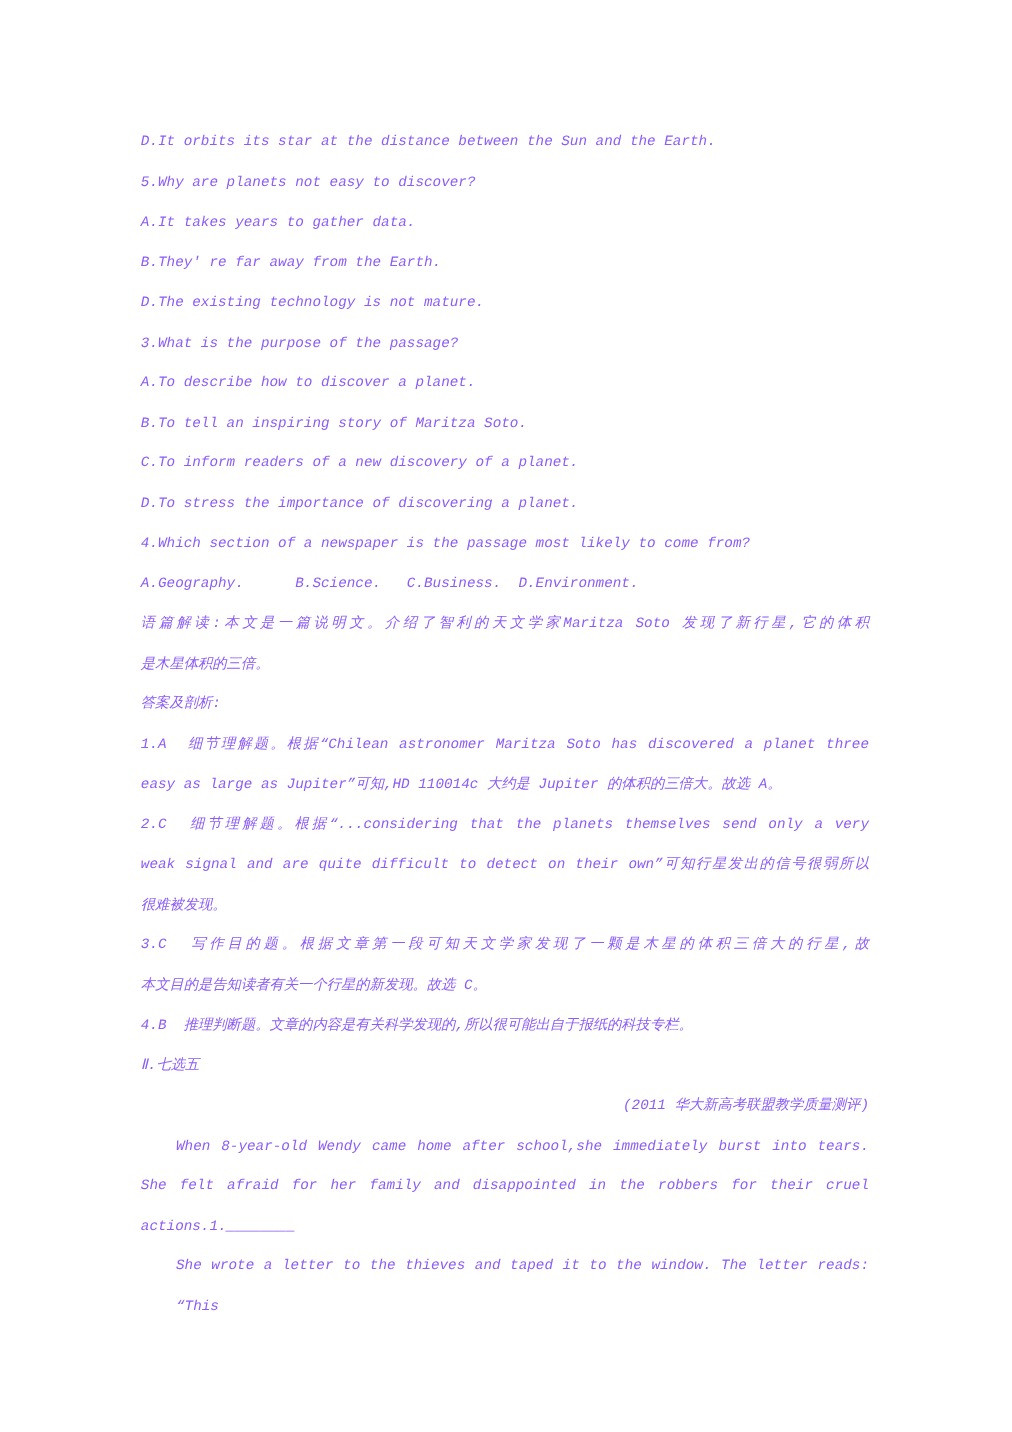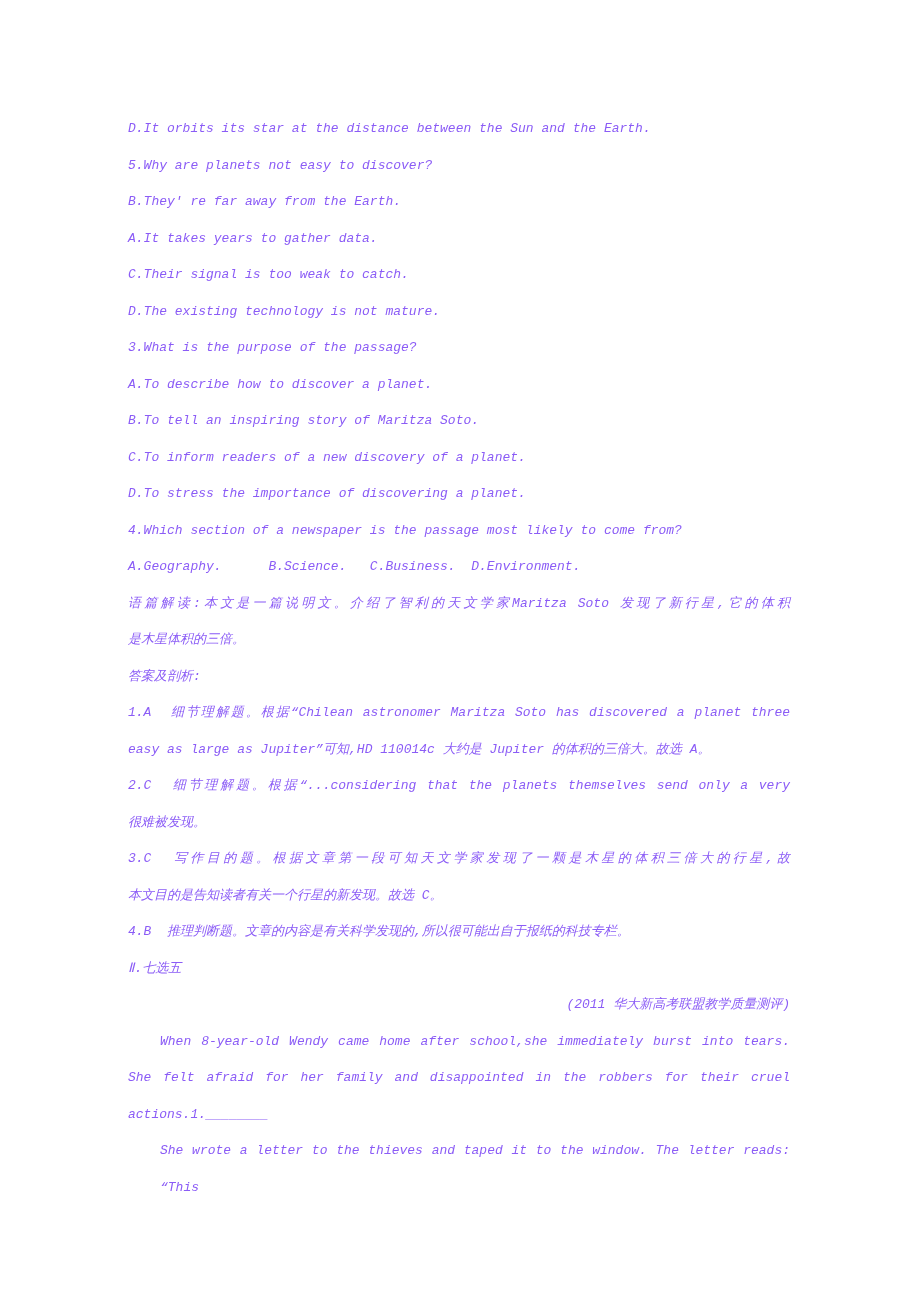--- a/index.html
+++ b/index.html
@@ -39,37 +39,37 @@
     padding-left: 32px;
   }
 </style>
 </head>
 <body>
 
 <div class="page">
   <div class="doc-body">
       <div class="line">D.It orbits its star at the distance between the Sun and the Earth.</div>
       <div class="line">5.Why are planets not easy to discover?</div>
+      <div class="line">A.It takes years to gather data.</div>
       <div class="line">B.They' re far away from the Earth.</div>
-      <div class="line">A.It takes years to gather data.</div>
-      <div class="line">C.Their signal is too weak to catch.</div>
       <div class="line">D.The existing technology is not mature.</div>
       <div class="line">3.What is the purpose of the passage?</div>
       <div class="line">A.To describe how to discover a planet.</div>
       <div class="line">B.To tell an inspiring story of Maritza Soto.</div>
       <div class="line">C.To inform readers of a new discovery of a planet.</div>
       <div class="line">D.To stress the importance of discovering a planet.</div>
       <div class="line">4.Which section of a newspaper is the passage most likely to come from?</div>
       <div class="line">A.Geography.      B.Science.   C.Business.  D.Environment.</div>
       <div class="line justify">语篇解读:本文是一篇说明文。介绍了智利的天文学家Maritza Soto 发现了新行星,它的体积</div>
       <div class="line">是木星体积的三倍。</div>
       <div class="line">答案及剖析:</div>
       <div class="line justify">1.A  细节理解题。根据“Chilean astronomer Maritza Soto has discovered a planet three</div>
       <div class="line">easy as large as Jupiter”可知,HD 110014c 大约是 Jupiter 的体积的三倍大。故选 A。</div>
       <div class="line justify">2.C  细节理解题。根据“...considering that the planets themselves send only a very</div>
+      <div class="line justify">weak signal and are quite difficult to detect on their own”可知行星发出的信号很弱所以</div>
       <div class="line">很难被发现。</div>
       <div class="line justify">3.C  写作目的题。根据文章第一段可知天文学家发现了一颗是木星的体积三倍大的行星,故</div>
       <div class="line">本文目的是告知读者有关一个行星的新发现。故选 C。</div>
       <div class="line">4.B  推理判断题。文章的内容是有关科学发现的,所以很可能出自于报纸的科技专栏。</div>
       <div class="line">Ⅱ.七选五</div>
       <div class="line right">(2011 华大新高考联盟教学质量测评)</div>
       <div class="line indent justify">When 8-year-old Wendy came home after school,she immediately burst into tears.</div>
       <div class="line justify">She felt afraid for her family and disappointed in the robbers for their cruel</div>
       <div class="line">actions.1.________</div>
       <div class="line indent justify">She wrote a letter to the thieves and taped it to the window. The letter reads: “This</div>

